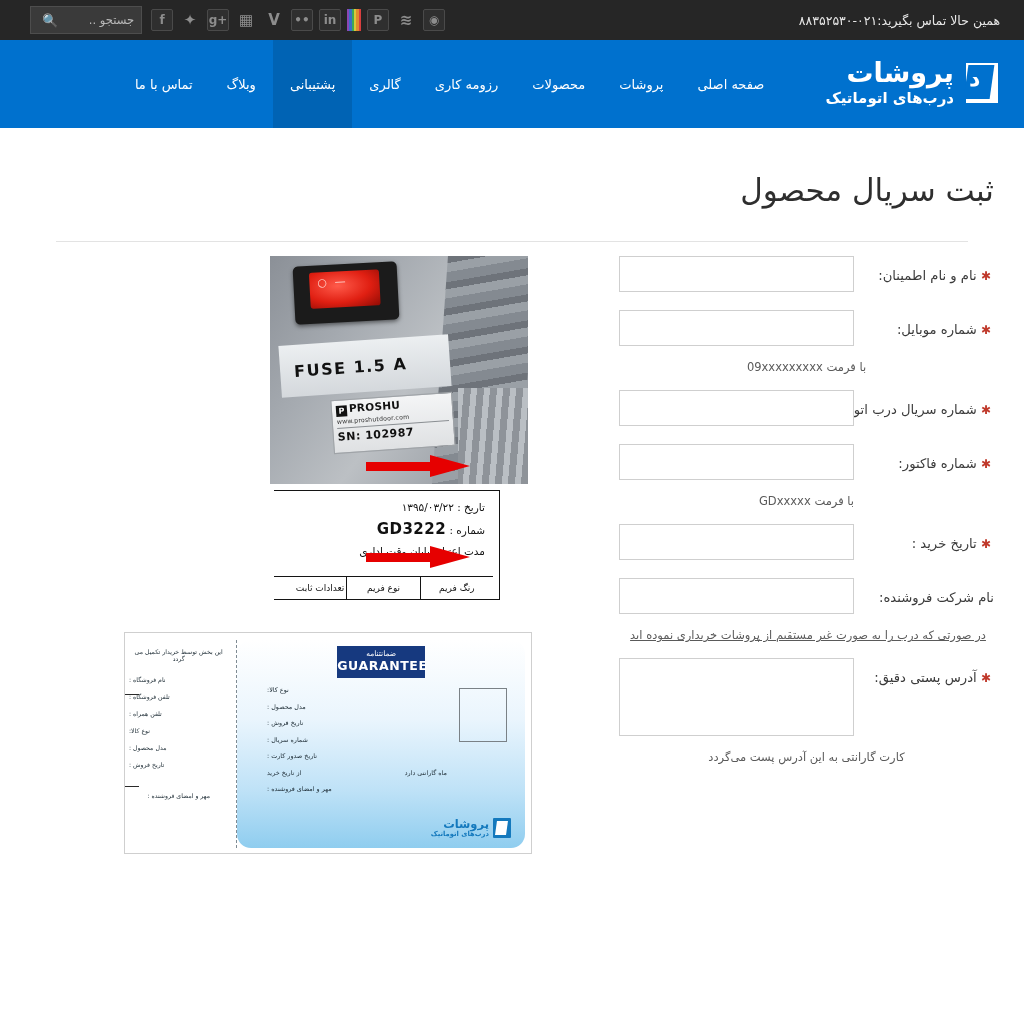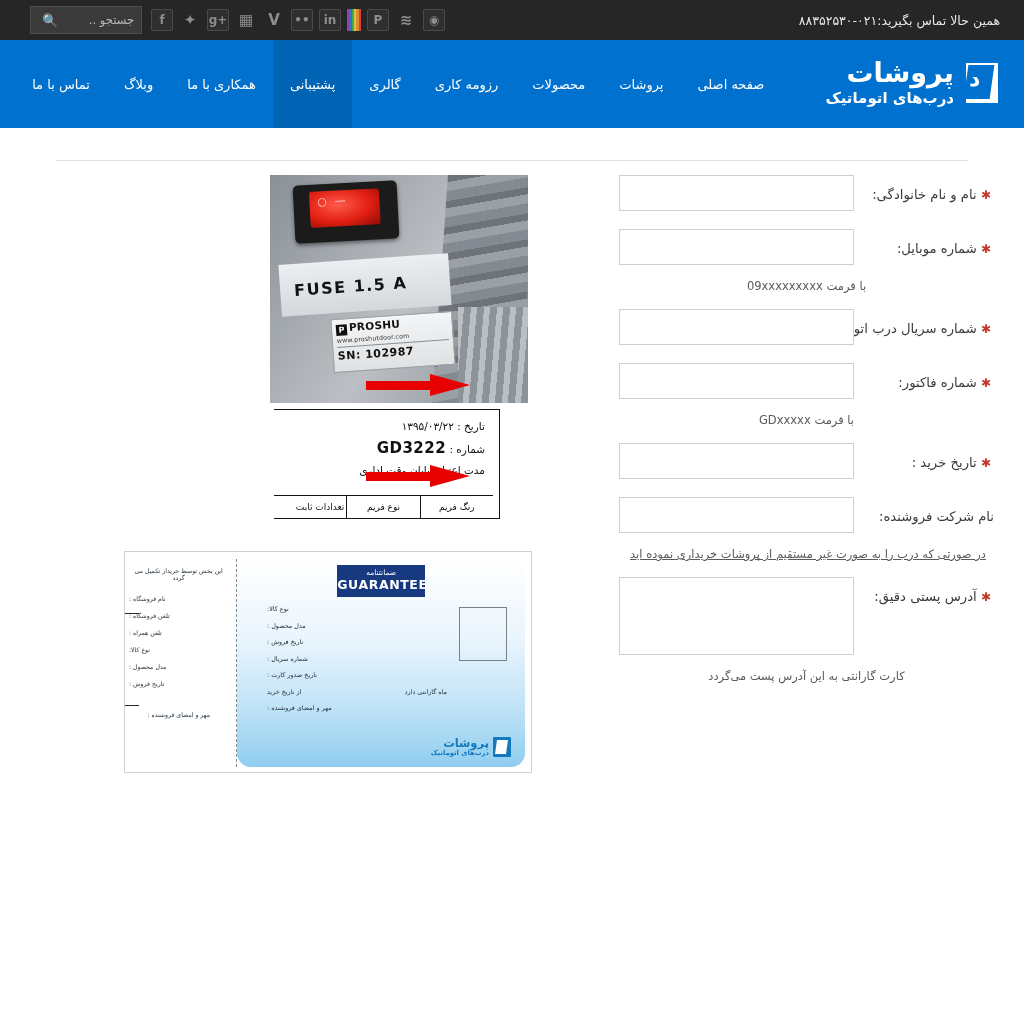--- a/index.html
+++ b/index.html
@@ -461,39 +461,39 @@
     </div>
   </div>
 
   <div class="menu">
     <div class="menu-item">صفحه اصلی</div>
     <div class="menu-item">پروشات</div>
     <div class="menu-item">محصولات</div>
     <div class="menu-item">رزومه کاری</div>
     <div class="menu-item">گالری</div>
     <div class="menu-item active">پشتیبانی</div>
-    <div class="menu-item">همکاری با ما</div>
     <div class="menu-item">وبلاگ</div>
     <div class="menu-item">تماس با ما</div>
   </div>
 </div>
 
 <div class="content">
 
+  <h1 class="page-title">ثبت سریال محصول</h1>
   <div class="title-rule"></div>
 
 
   <div class="cols">
 
     <div class="col-right">
 
       <div class="field-row">
         <div class="field-label">
           <span class="req">✱</span>
-          <span>نام و نام خانوادگی:</span>
+          <span>نام و نام اطمینان:</span>
         </div>
         <input class="field-input" value="" style="">
       </div>
 
       <div class="field-row">
         <div class="field-label">
           <span class="req">✱</span>
           <span>شماره موبایل:</span>
         </div>
         <input class="field-input" value="" style="">

